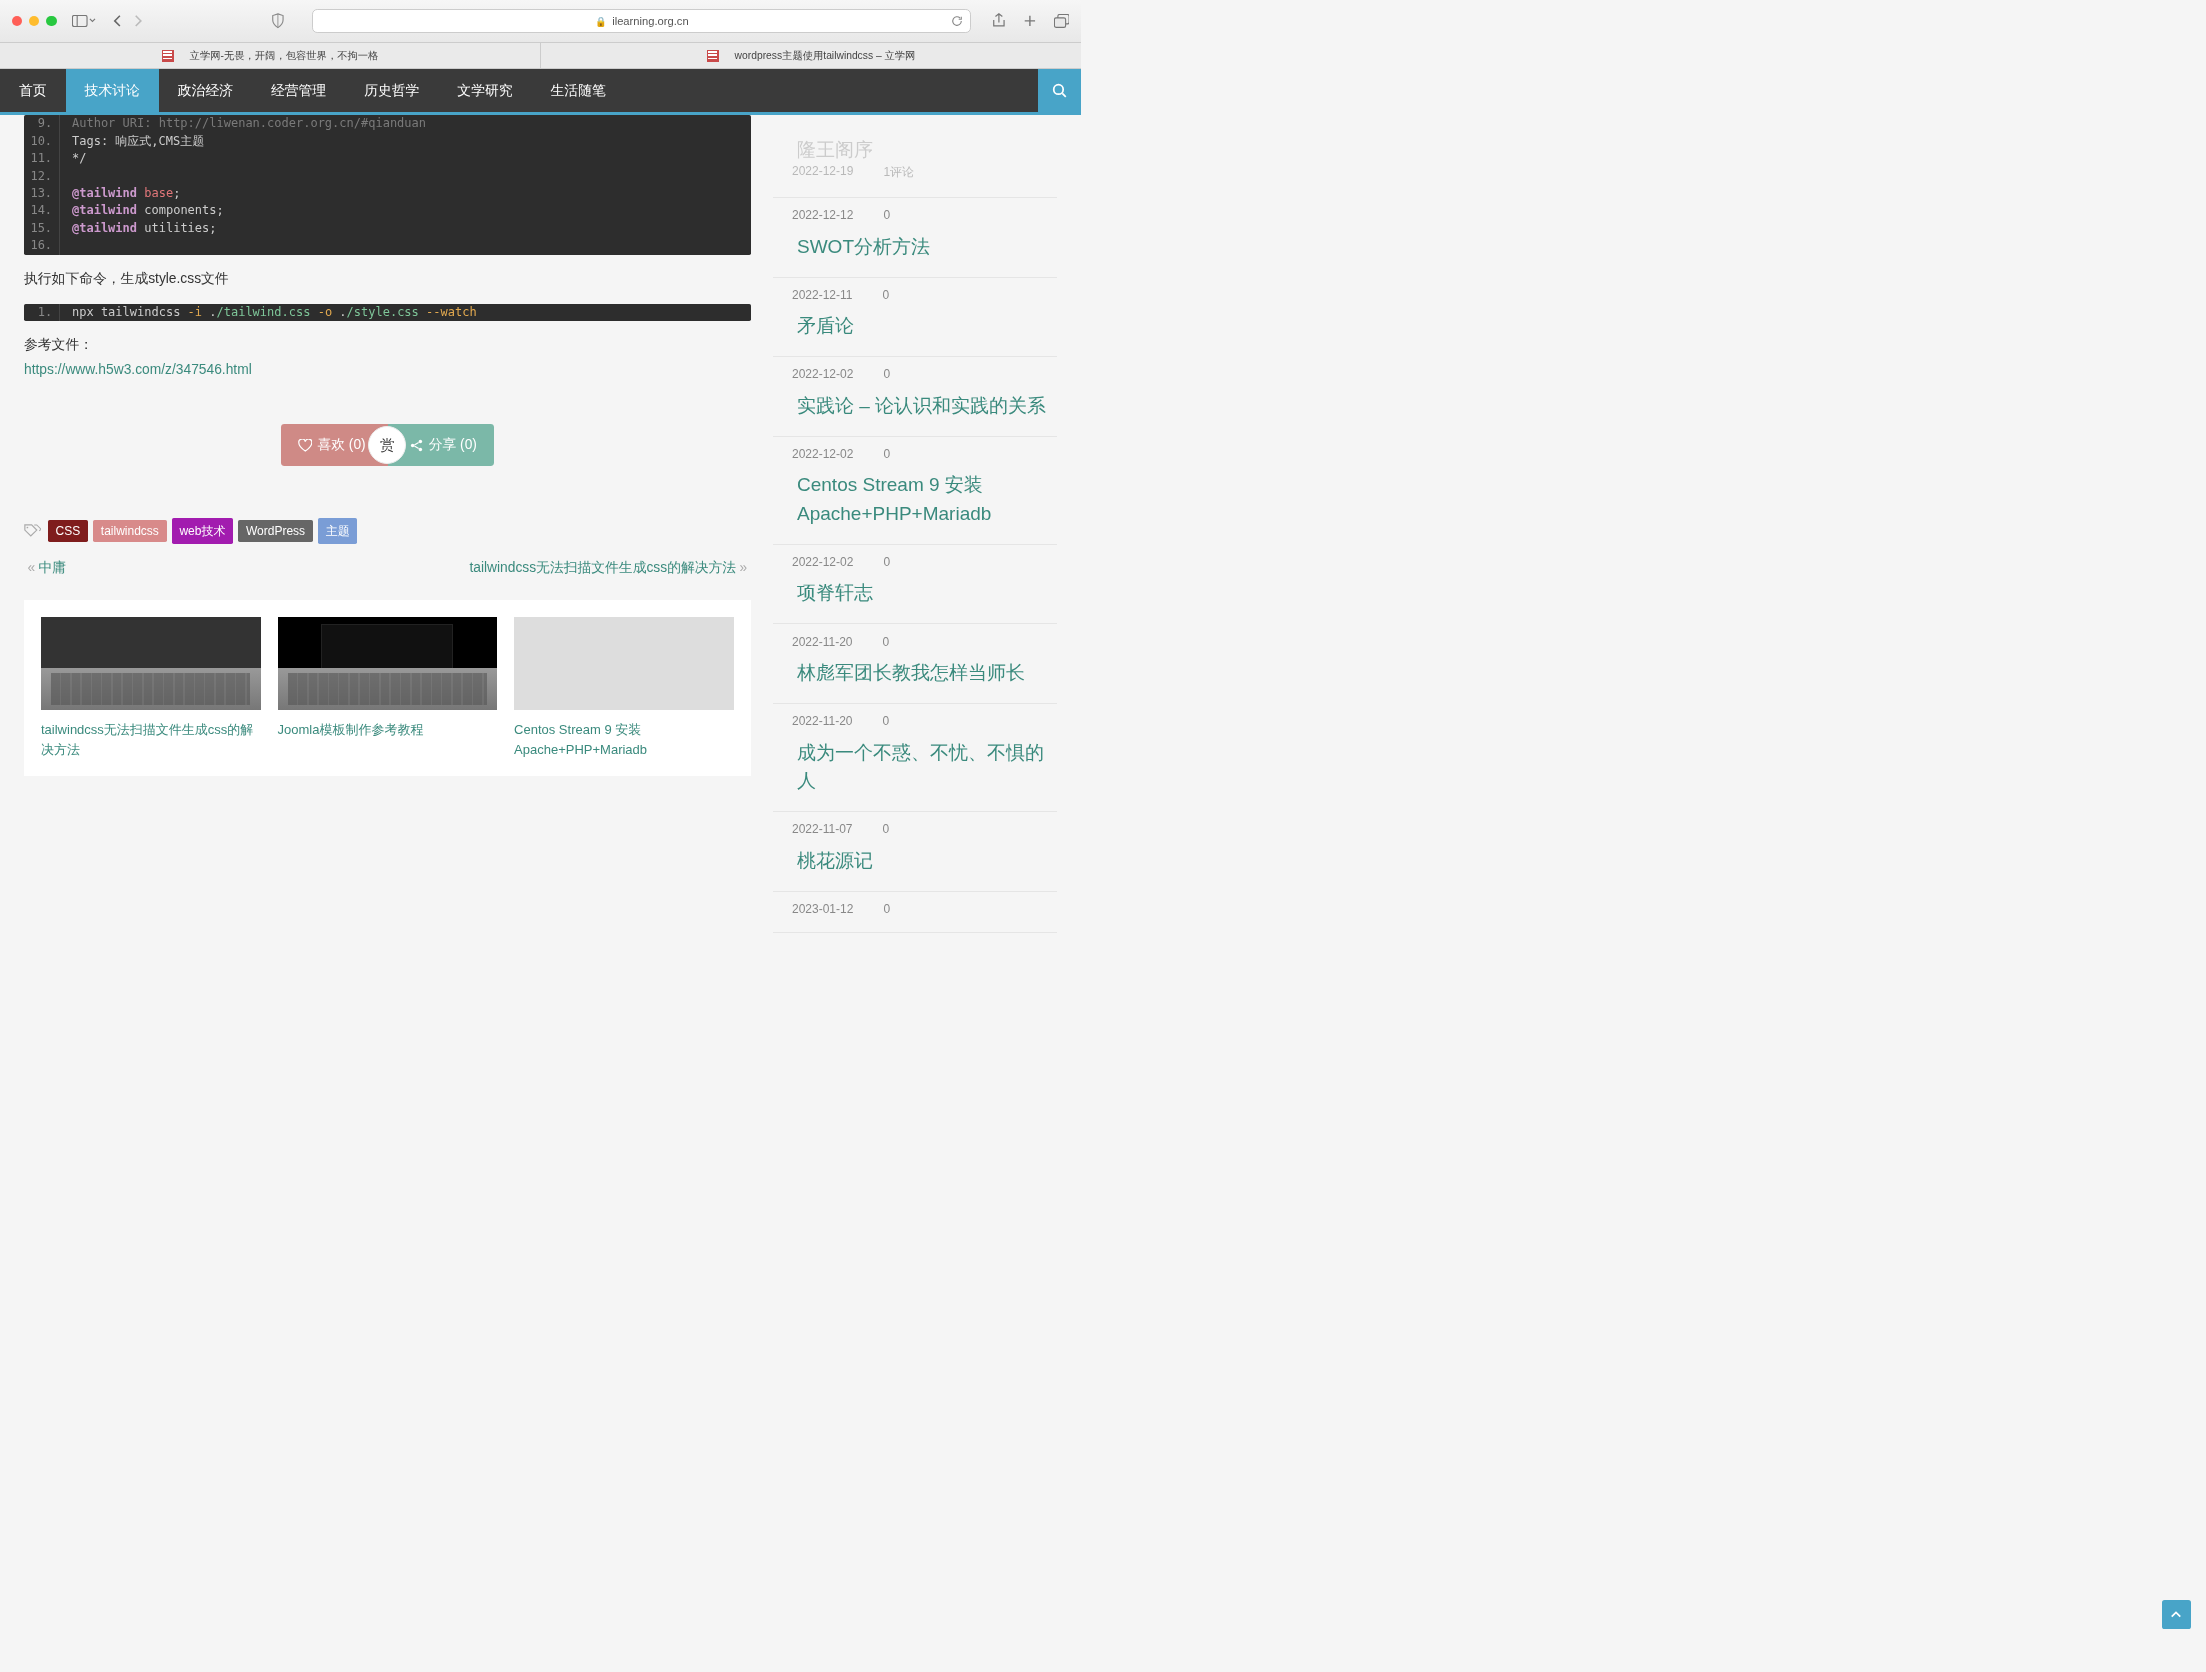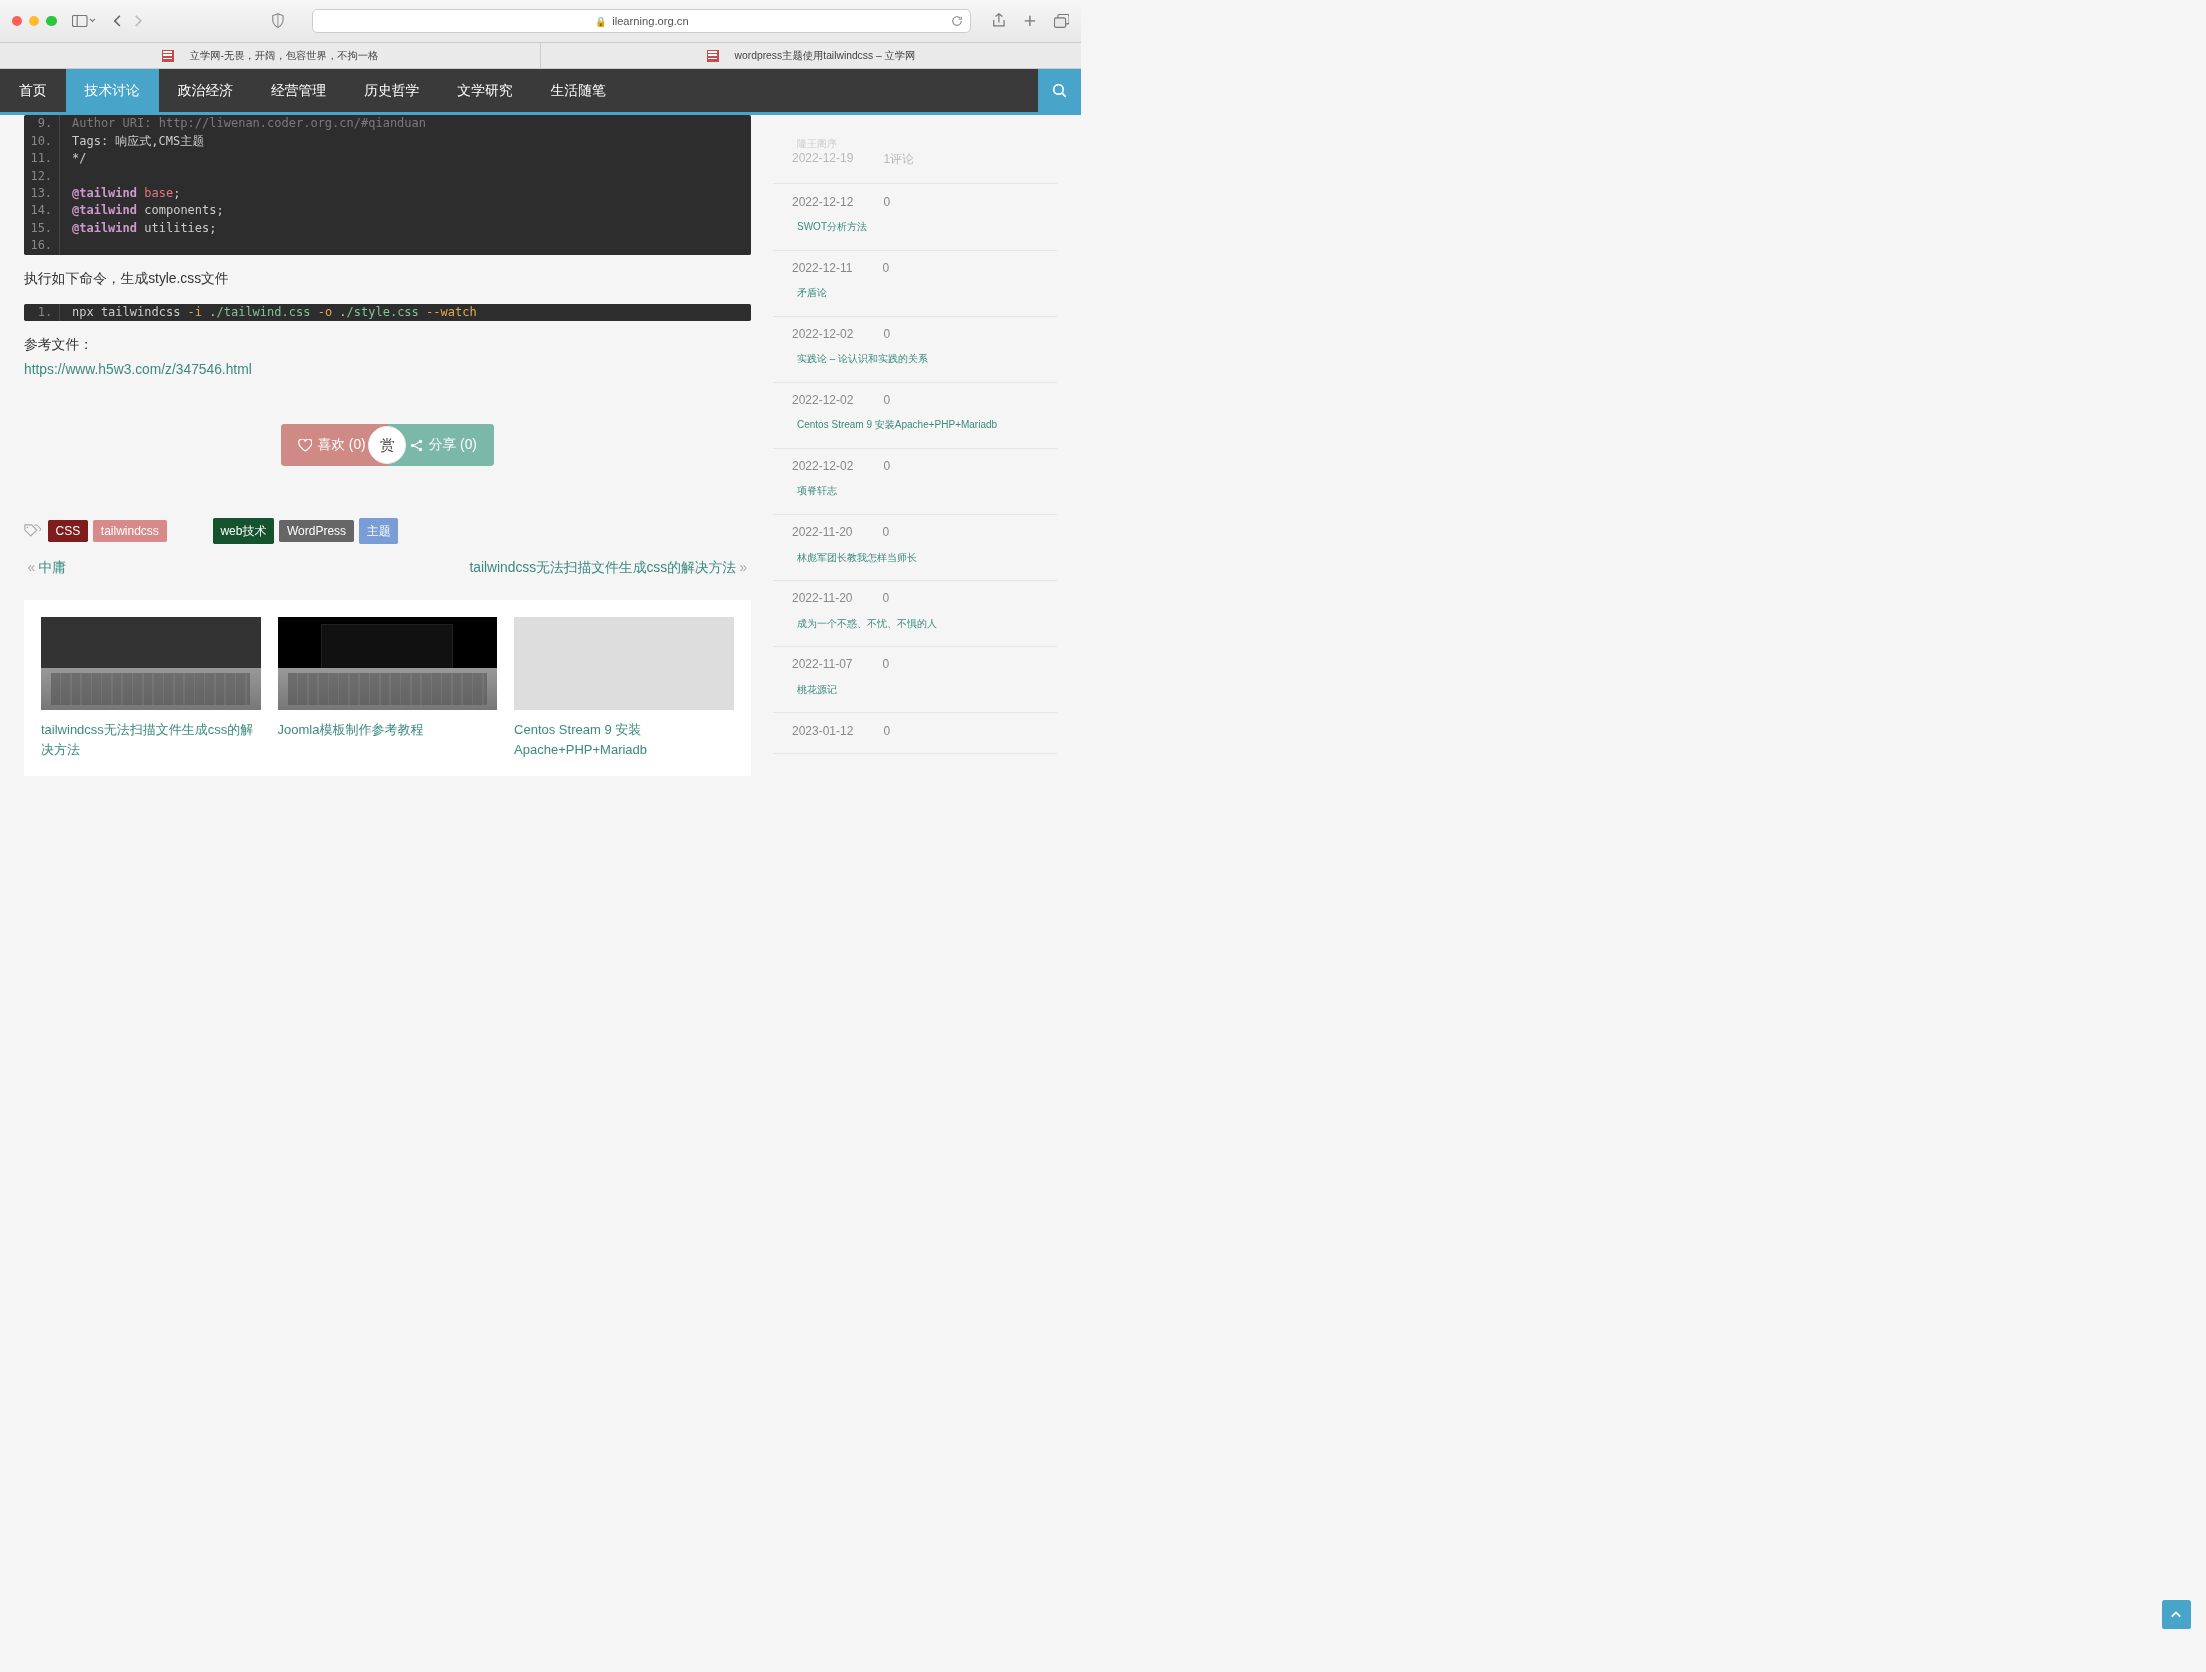--- a/index.html
+++ b/index.html
@@ -77,21 +77,21 @@
 .screen-lit { position:absolute; left:20%; right:20%; top:8%; bottom:40%; background:#111; border:1.7px solid #222;}
 .kb { position:absolute; left:0; right:0; bottom:0; height:45%; background:linear-gradient(#999,#777);}
 .kb::before{content:"";position:absolute;inset:5.2px 10.3px;background:repeating-linear-gradient(90deg,#555 0 8.6px,#666 8.6px 10.3px),repeating-linear-gradient(#555 0 6.9px,#666 6.9px 8.6px);opacity:.6;}
 .apple-logo{position:absolute;left:50%;top:22%;transform:translateX(-50%);color:#eee;font-size:17px;}
 .thumb-c .laptop-bg{background:#ddd;}
 .thumb-b .laptop-bg{background:#000;}
 
 
 .sb-item { border-bottom:0.9px solid #e5e5e5; padding:10.3px 0 15.5px;}
 .sb-meta { color:#888; font-size:12px; display:flex; gap:30px; padding-left:19px;}
-.sb-title { color:#3a8a7d; font-size:10px; padding:10.3px 0 0 24px; line-height:1.5;}
+.sb-title { color:#3a8a7d; font-size:19px; padding:10.3px 0 0 24px; line-height:1.5;}
 .sb-first .sb-title{color:#999; opacity:.7;}
 .sb-first .sb-meta{opacity:.55;}
 
 
 .scroll-top { position:fixed; right:15.5px; bottom:43px; width:29px; height:29px; background:#48a4c8; color:#fff; display:flex; align-items:center; justify-content:center; border-radius:2.6px;}
 
 svg { display:block; }
 </style>
 </head>
 <body>
@@ -256,21 +256,21 @@
     <div class="tag-row" id="tags-row">
       <span class="tag-icon">
         <svg width="17" height="13.8" viewBox="0 0 20 16">
             <path d="M1 1h8l6 6-7 7-7-7V1z" fill="none" stroke="#aaa" stroke-width="1.4"></path>
             <circle cx="4" cy="4" r="1" fill="#aaa"></circle>
             <path d="M12 1h3l5 5-2 2" fill="none" stroke="#aaa" stroke-width="1.2"></path>
           </svg>
       </span>
     <a class="tag" style="background: #7f1d1d;">CSS</a>
         <a class="tag" style="background: rgb(216, 138, 138);">tailwindcss</a>
-        <a class="tag" style="background: #14532d; margin-left: 41px;">web技术</a>
+        <a class="tag" style="background: #a21caf;">web技术</a>
         <a class="tag" style="background: rgb(102, 102, 102);">WordPress</a>
         <a class="tag" style="background: rgb(122, 157, 214);">主题</a>
       </div>
 
     <div class="prevnext">
       <div><span class="arrow">«</span><a>中庸</a></div>
       <div><a>tailwindcss无法扫描文件生成css的解决方法</a><span class="arrow">»</span></div>
     </div>
 
     <div class="related" id="related">

